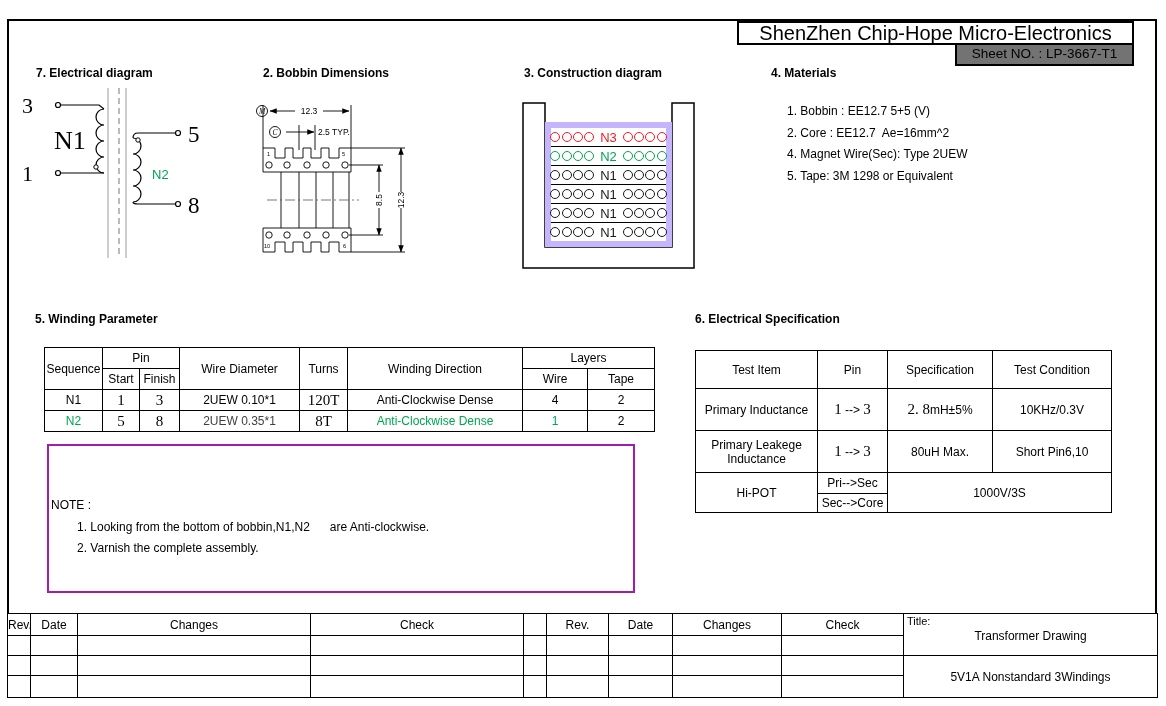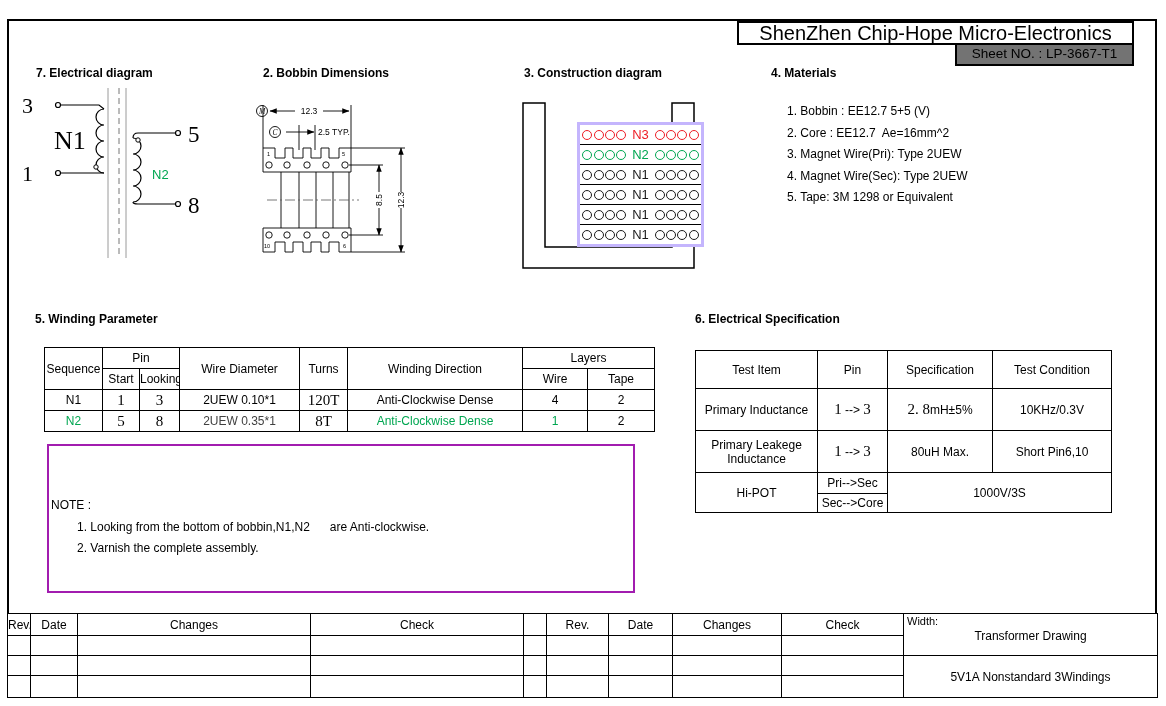--- a/index.html
+++ b/index.html
@@ -27,22 +27,22 @@
   .note-box{left:47px;top:444px;width:588px;height:149px;border:2px solid #a21caf;box-sizing:border-box;font-size:12px;}
   .note-box div{position:absolute;white-space:pre;}
   .rev-table{left:7px;top:613px;width:1150px;}
   .rev-table tr{height:20px;}
   .rev-table tr:first-child{height:22px;}
   .title-cell{vertical-align:top;padding:0;}
   .tb-top{height:42px;border-bottom:1px solid #000;position:relative;box-sizing:border-box;}
   .tb-label{position:absolute;left:3px;top:1px;font-size:11px;}
   .tb-title{text-align:center;padding-top:15px;font-size:12px;}
   .tb-bottom{height:41px;display:flex;align-items:center;justify-content:center;font-size:12px;}
-  .c-stack{left:545px;top:122px;width:127px;height:125px;border:3px solid #c4b5fd;box-sizing:border-box;
-           display:flex;flex-direction:column;background:#fff;margin-left:32px;}
+  .c-stack{left:545px;top:122px;width:127px;height:125px;border:6px solid #c4b5fd;box-sizing:border-box;
+           display:flex;flex-direction:column;background:#fff;}
   .c-row{flex:1;display:flex;align-items:center;justify-content:center;border-top:1px solid #000;}
   .c-row:first-child{border-top:none;}
   .cc{width:8px;height:8px;border:1.5px solid currentColor;border-radius:50%;margin:0 0.6px;flex:none;}
   .c-label{font-size:13px;margin:0 2px;min-width:24px;text-align:center;}
 </style>
 </head>
 <body>
 
 <div id="page">
 
@@ -201,21 +201,20 @@
       <i class="cc"></i>
         <i class="cc"></i>
         <i class="cc"></i>
         <i class="cc"></i>
     </div>
   </div>
 
   <div class="abs mat-list">
     <div>1. Bobbin : EE12.7 5+5 (V)</div>
     <div>2. Core : EE12.7  Ae=16mm^2</div>
-    <div>3. Magnet Wire(Pri): Type 2UEW</div>
     <div>4. Magnet Wire(Sec): Type 2UEW</div>
     <div>5. Tape: 3M 1298 or Equivalent</div>
   </div>
 
   <table class="abs w-table">
     <colgroup>
       <col style="width:58px">
         <col style="width:37px">
         <col style="width:40px">
         <col style="width:120px">
@@ -228,21 +227,21 @@
         <tr>
       <th rowspan="2">Sequence</th>
       <th colspan="2">Pin</th>
       <th rowspan="2">Wire Diameter</th>
       <th rowspan="2">Turns</th>
       <th rowspan="2">Winding Direction</th>
       <th colspan="2">Layers</th>
     </tr>
     <tr>
       <th>Start</th>
-      <th>Looking</th>
+      <th>Finish</th>
       <th>Wire</th>
       <th>Tape</th>
     </tr>
     <tr>
       <td>N1</td>
       <td class="serif15">1</td>
       <td class="serif15">3</td>
       <td>2UEW 0.10*1</td>
       <td class="serif15">120T</td>
       <td>Anti-Clockwise Dense</td>
@@ -327,21 +326,21 @@
       <th>Date</th>
       <th>Changes</th>
       <th>Check</th>
       <th></th>
       <th>Rev.</th>
       <th>Date</th>
       <th>Changes</th>
       <th>Check</th>
       <td class="title-cell" rowspan="4">
         <div class="tb-top">
-          <span class="tb-label">Width:</span>
+          <span class="tb-label">Title:</span>
           <div class="tb-title">Transformer Drawing</div>
         </div>
         <div class="tb-bottom">5V1A Nonstandard 3Windings</div>
       </td>
     </tr>
     <tr>
       <td></td>
           <td></td>
           <td></td>
           <td></td>

